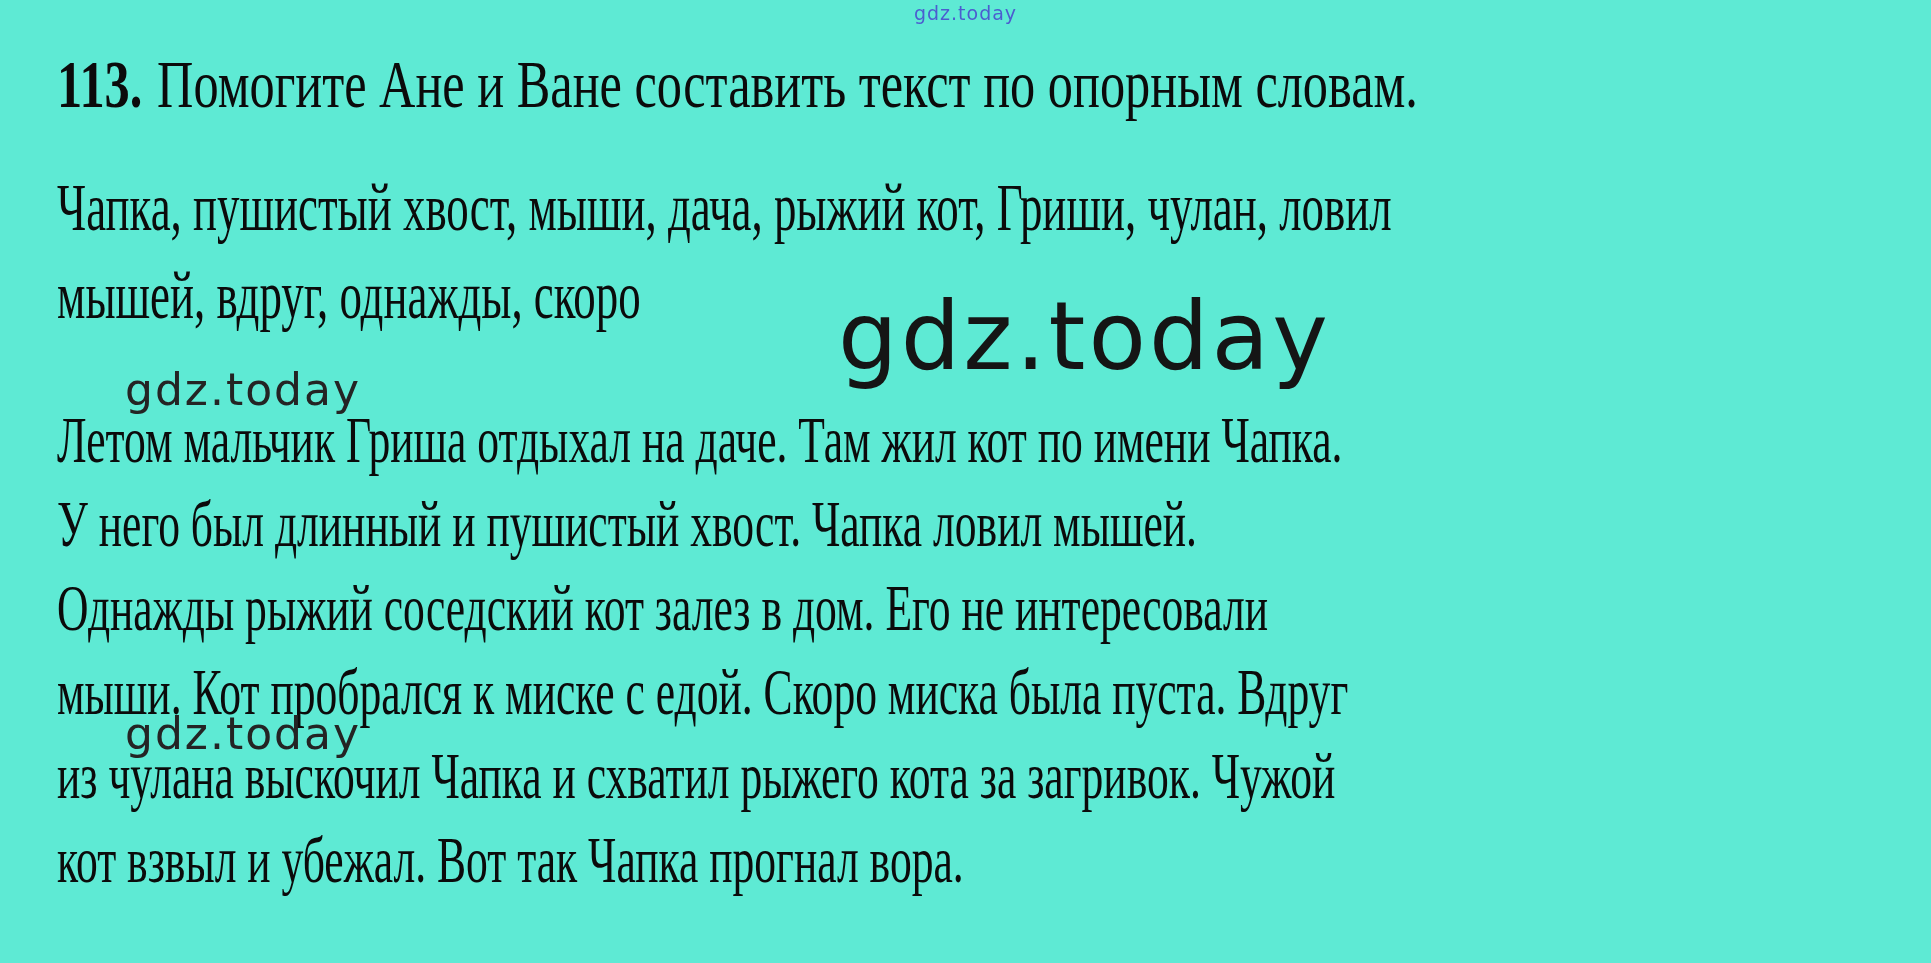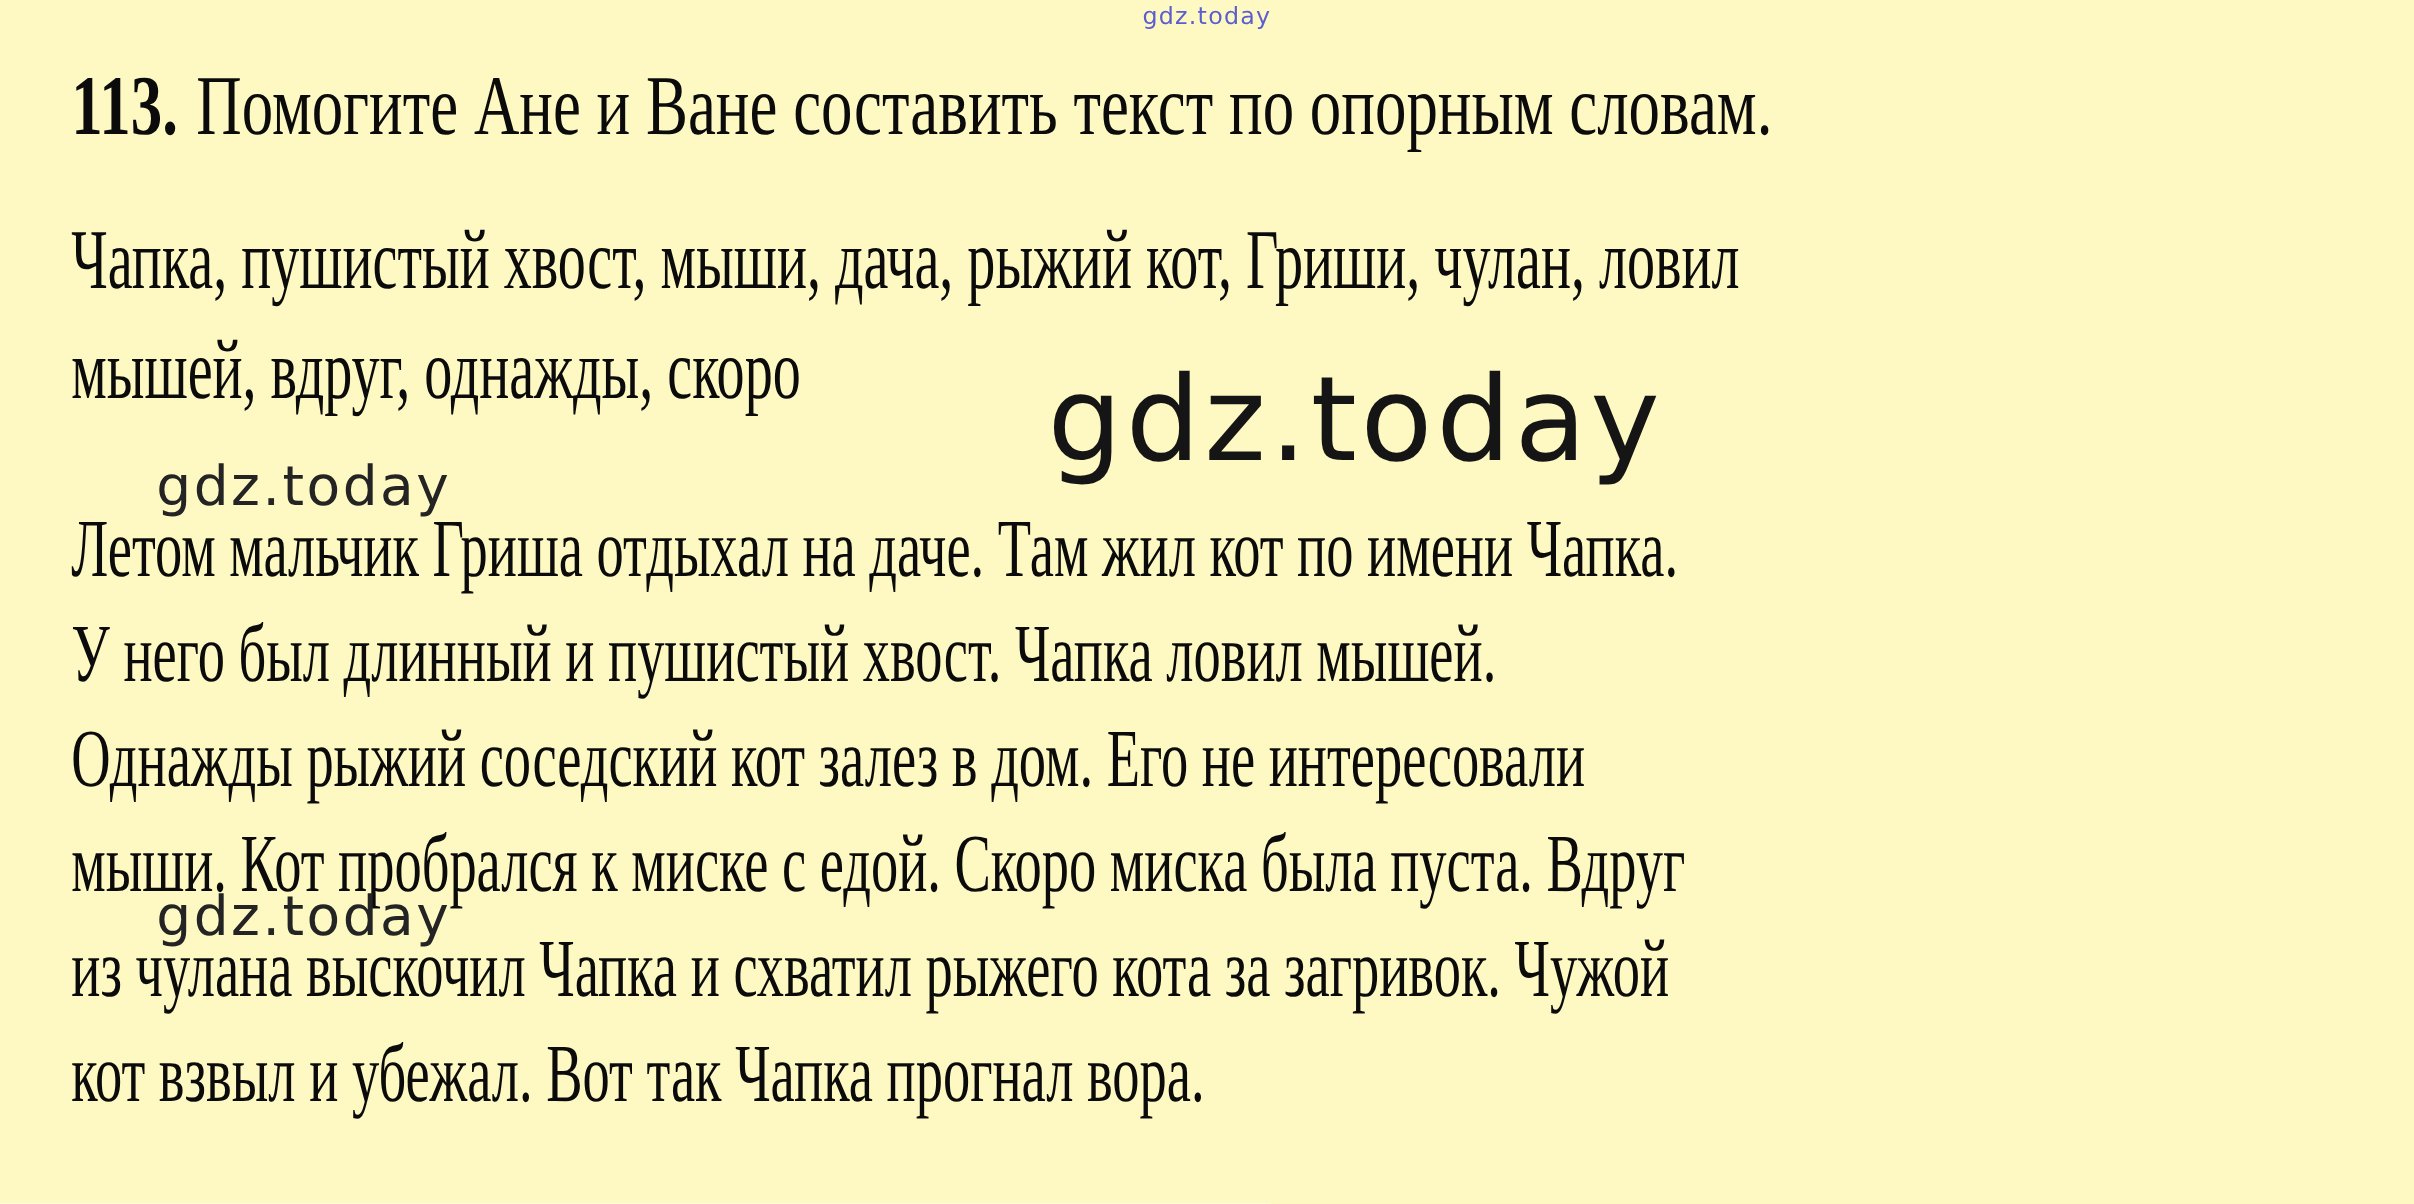--- a/index.html
+++ b/index.html
@@ -1,20 +1,20 @@
 <!DOCTYPE html>
 <html><head>
 <meta charset="utf-8">
 <style>
   html, body { margin: 0; padding: 0; background: #ffffff; }
   .page {
     position: relative;
     width: 1931px;
     height: 963px;
-    background: #fef9c3;
+    background: #5eead4;
     overflow: hidden;
     color: #0b0b0b;
     font-family: "Liberation Serif", serif;
   }
 
   
   .wm { font-family: "DejaVu Sans", "Liberation Sans", sans-serif; z-index: 3; }
   .wm-top {
     position: absolute;
     top: 2px; left: 0; right: 0;

